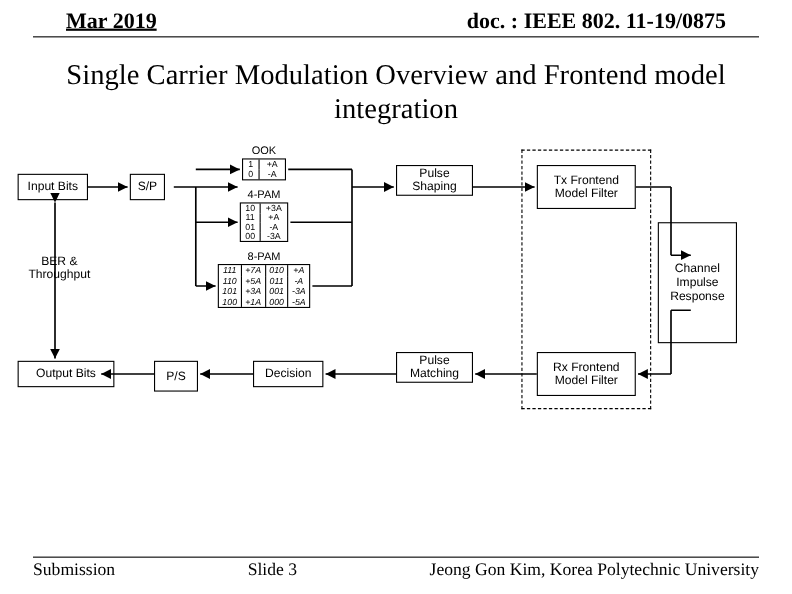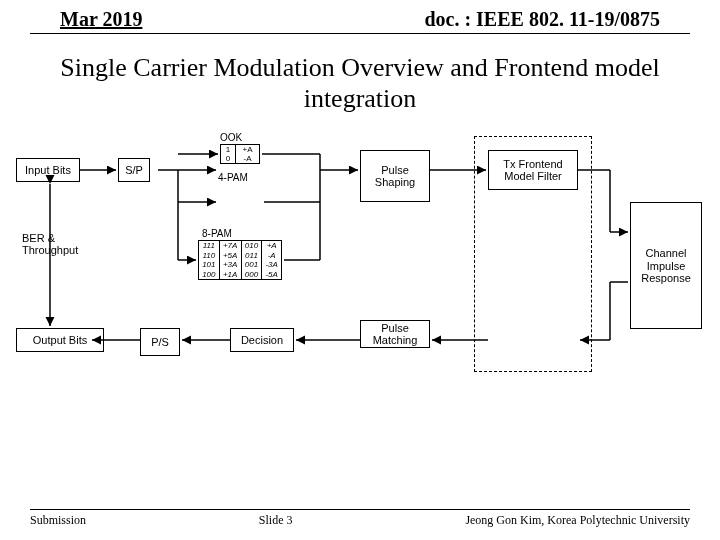--- a/index.html
+++ b/index.html
@@ -42,20 +42,21 @@
     text-align: center;
     display: flex;
     align-items: center;
     justify-content: center;
     padding: 2px 4px;
     line-height: 1.15;
   }
   .lbl {
     position: absolute;
     font-size: 10px;
+    text-align: center;
   }
   .modtbl {
     position: absolute;
     border: 1px solid #000;
     font-size: 8px;
     background: #fff;
   }
   .modtbl table { border-collapse: collapse; width: 100%; height: 100%; }
   .modtbl td { border-left: 1px solid #000; padding: 0 2px; text-align: center; line-height: 1.0; }
   .modtbl td:first-child { border-left: none; }
@@ -70,43 +71,44 @@
     pointer-events: none;
   }
   .footer {
     position: absolute;
     bottom: 12px;
     left: 30px;
     right: 30px;
     border-top: 1.5px solid #000;
     display: flex;
     justify-content: space-between;
-    font-size: 12px;
+    font-size: 16px;
     padding-top: 3px;
   }
 </style>
 </head>
 <body>
 
 <div class="header">
   <div>Mar 2019</div>
   <div>doc. : IEEE 802. 11-19/0875</div>
 </div>
 
 <div class="title">Single Carrier Modulation Overview and Frontend model integration</div>
 
 <div class="diagram">
 
   <div class="blk" style="left:6px; top:26px; width:64px; height:24px;">Input Bits</div>
   <div class="blk" style="left:108px; top:26px; width:32px; height:24px;">S/P</div>
-  <div class="blk" style="left:350px; top:18px; width:70px; height:52px;">Pulse Shaping</div>
+  <div class="blk" style="left:350px; top:18px; width:70px; height:28px;">Pulse Shaping</div>
   <div class="blk" style="left:478px; top:18px; width:90px; height:40px;">Tx Frontend Model Filter</div>
 
-  <div class="blk" style="left:620px; top:70px; width:72px; height:127px;">Channel Impulse Response</div>
-
+  <div class="blk" style="left:588px; top:70px; width:72px; height:110px;">Channel Impulse Response</div>
+
+  <div class="blk" style="left:478px; top:188px; width:90px; height:40px;">Rx Frontend Model Filter</div>
   <div class="blk" style="left:350px; top:188px; width:70px; height:28px;">Pulse Matching</div>
   <div class="blk" style="left:220px; top:196px; width:64px; height:24px;">Decision</div>
   <div class="blk" style="left:130px; top:196px; width:40px; height:28px;">P/S</div>
   <div class="blk" style="left:6px; top:196px; width:88px; height:24px;">Output Bits</div>
 
   <div class="lbl" style="left:12px; top:100px; width:64px; font-size:11px;">BER &amp; Throughput</div>
 
   <div class="lbl" style="left:210px; top:0px; width:40px;">OOK</div>
   <div class="modtbl" style="left:210px; top:12px; width:40px; height:20px;">
     <table>
@@ -117,20 +119,42 @@
           </tr>
           <tr>
             <td>0</td>
             <td>-A</td>
           </tr>
         </tbody>
       </table>
   </div>
 
   <div class="lbl" style="left:208px; top:40px; width:44px;">4-PAM</div>
+  <div class="modtbl" style="left:208px; top:52px; width:44px; height:36px;">
+    <table>
+      <tbody>
+          <tr>
+            <td>10</td>
+            <td>+3A</td>
+          </tr>
+      <tr>
+            <td>11</td>
+            <td>+A</td>
+          </tr>
+      <tr>
+            <td>01</td>
+            <td>-A</td>
+          </tr>
+      <tr>
+            <td>00</td>
+            <td>-3A</td>
+          </tr>
+    </tbody>
+      </table>
+  </div>
 
   <div class="lbl" style="left:192px; top:96px; width:76px;">8-PAM</div>
   <div class="modtbl" style="left:188px; top:108px; width:84px; height:40px;font-style:italic;">
     <table>
       <tbody>
           <tr>
             <td>111</td>
             <td>+7A</td>
             <td>010</td>
             <td>+A</td>

